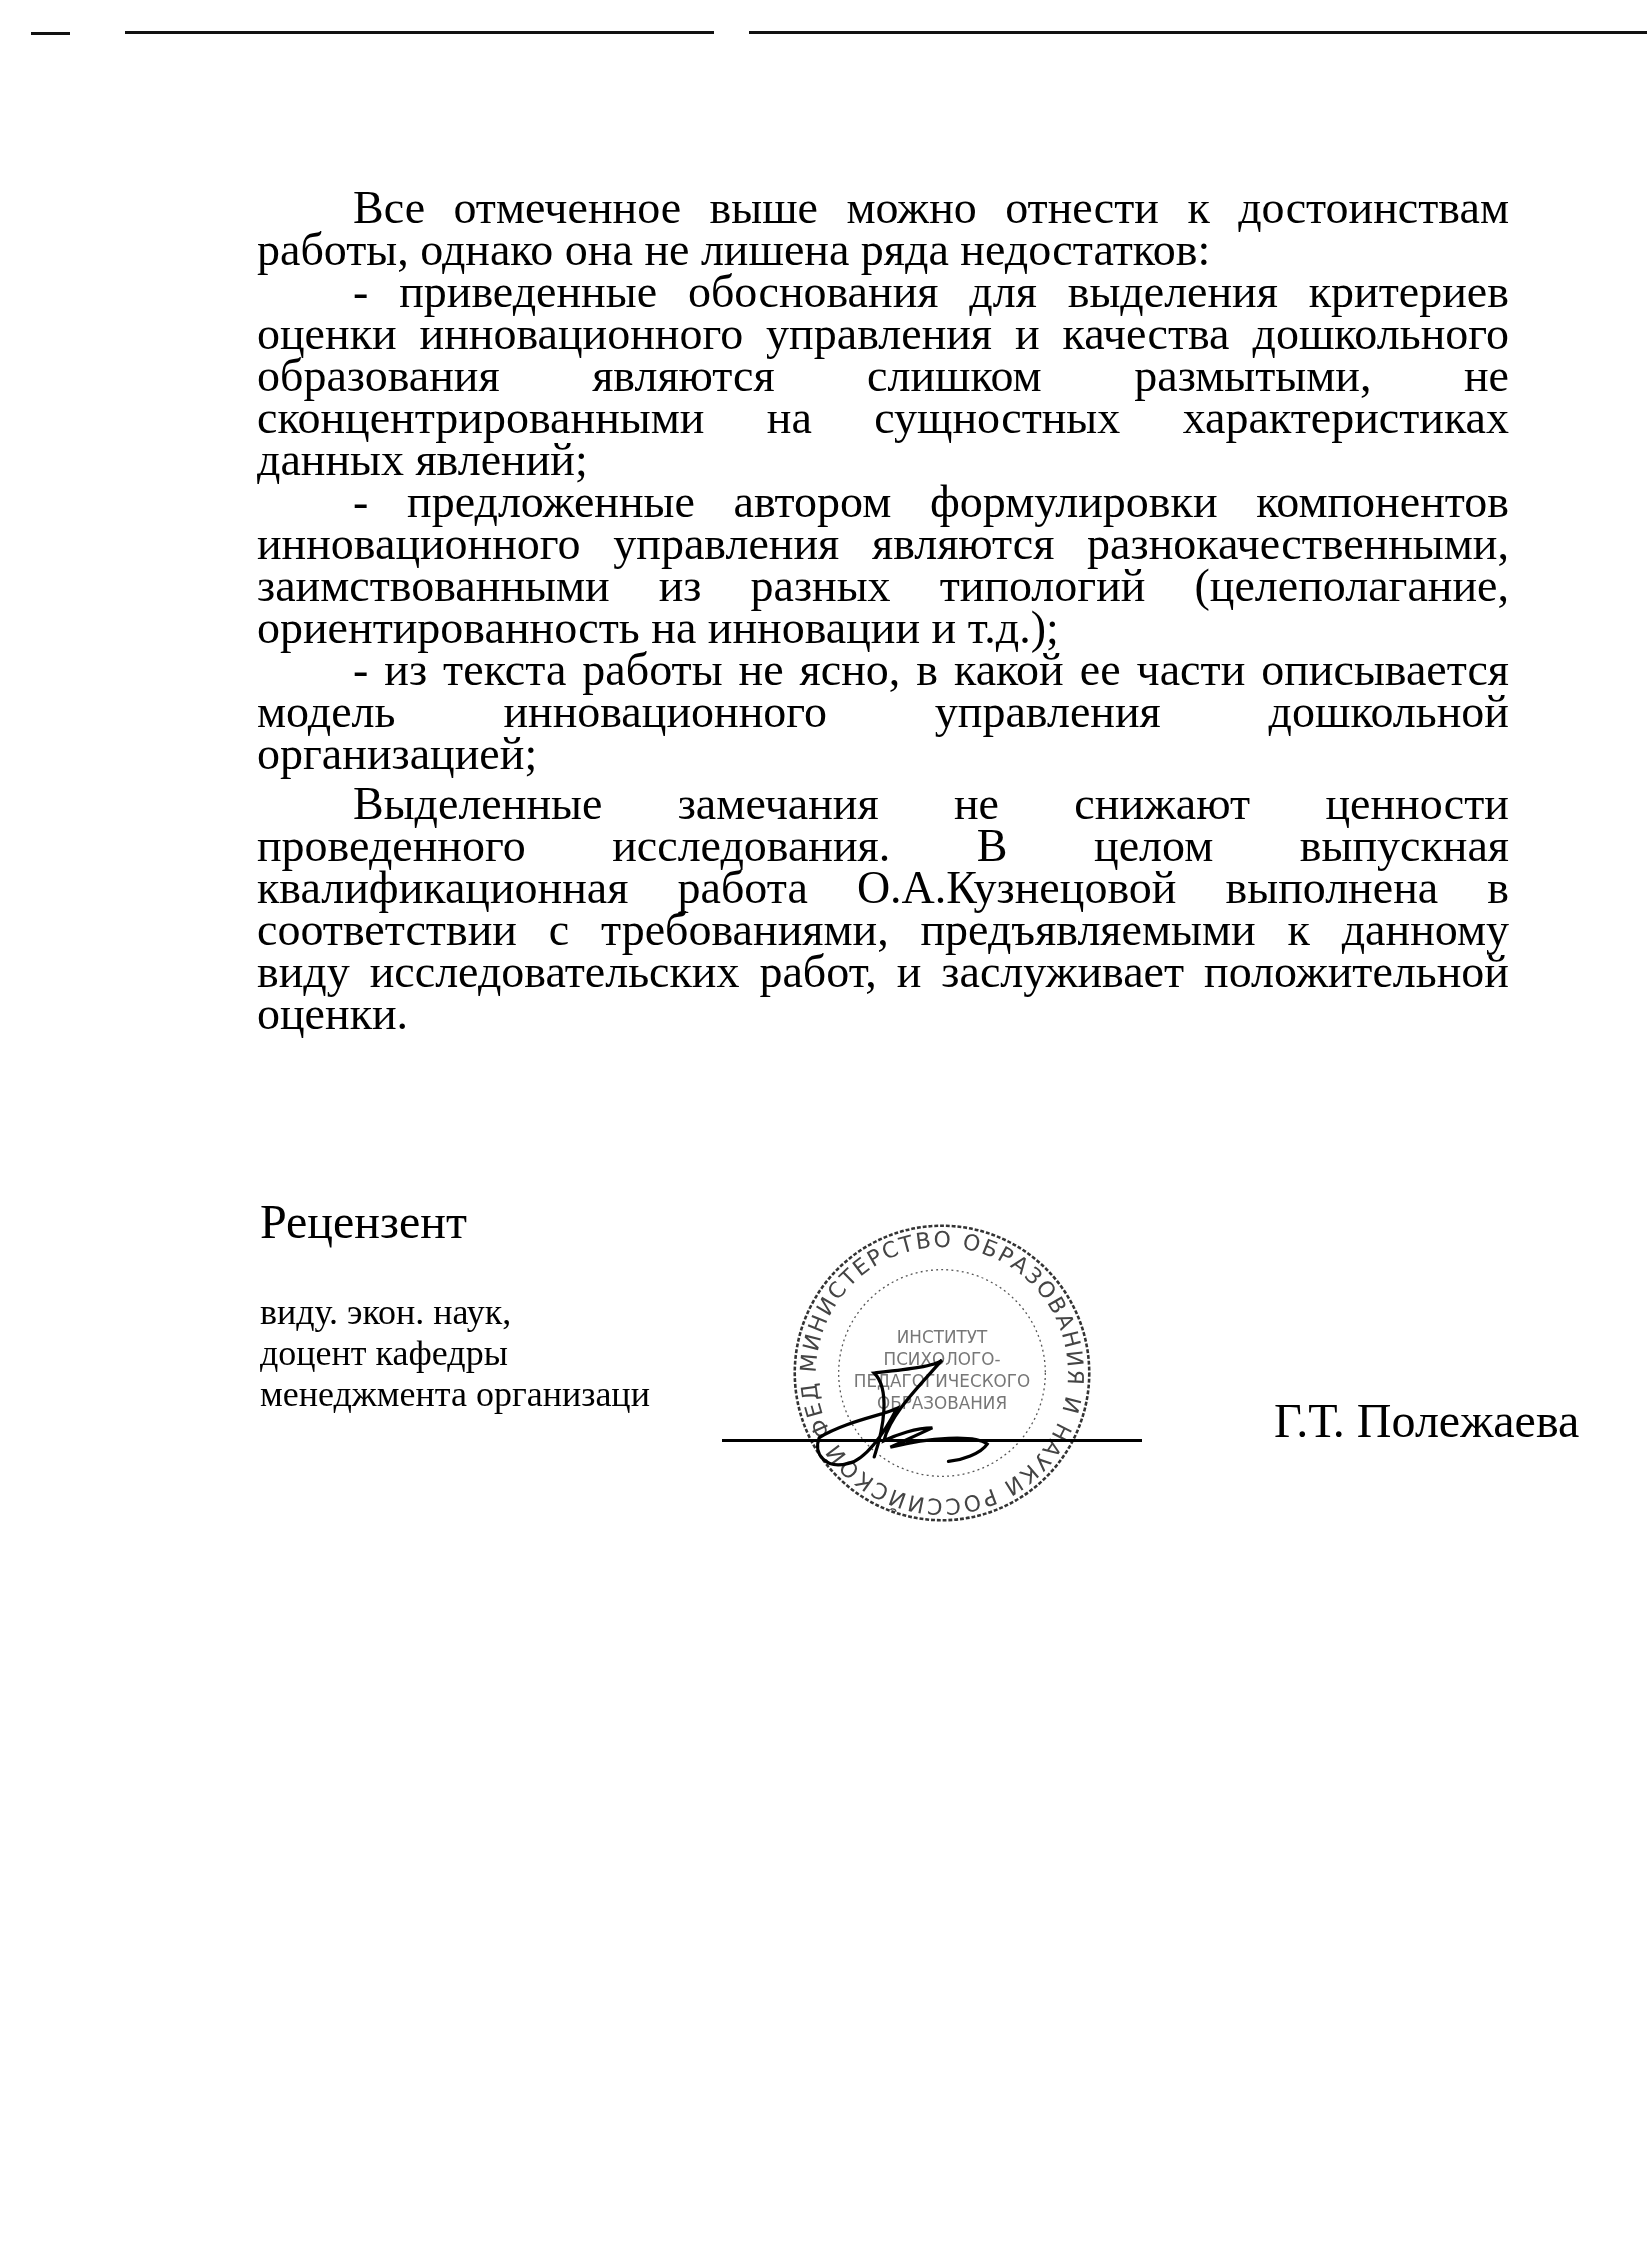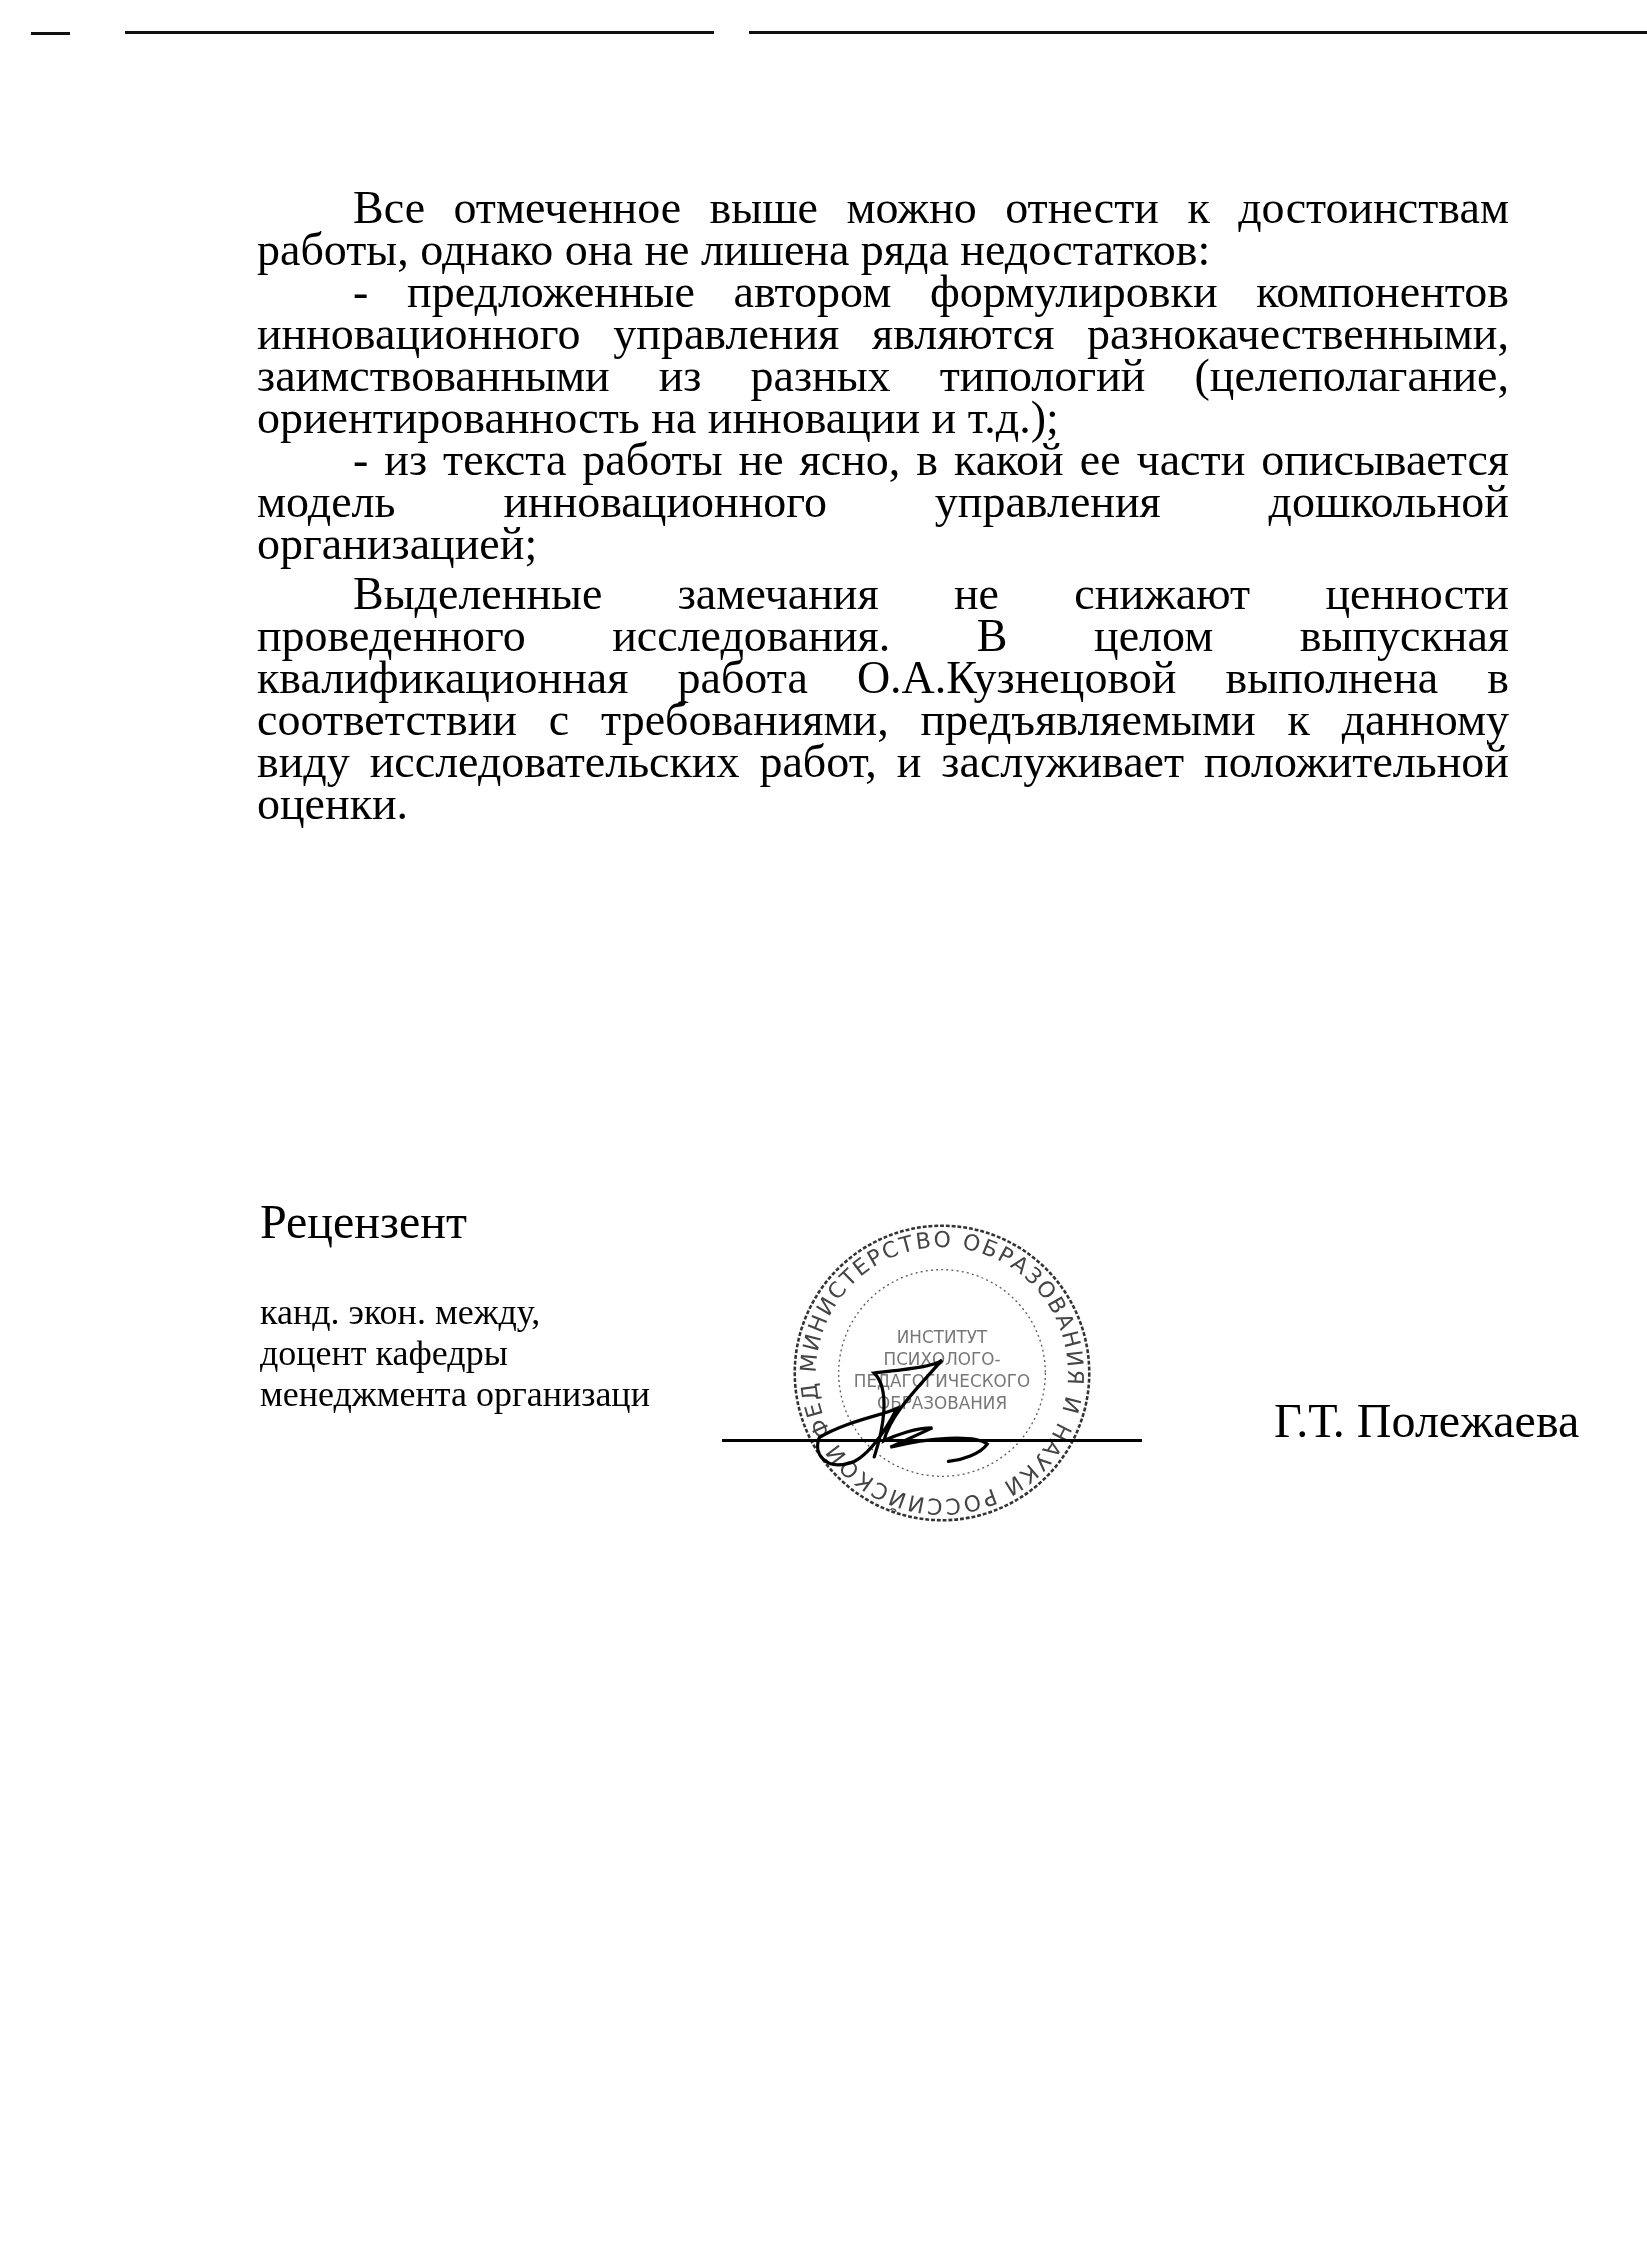--- a/index.html
+++ b/index.html
@@ -28,29 +28,30 @@
   </style>
 </head>
 <body>
 
 <div class="scan-edge a"></div>
 <div class="scan-edge b"></div>
 <div class="scan-edge c"></div>
 
 <div class="body-text">
   <p>Все отмеченное выше можно отнести к достоинствам работы, однако она не лишена ряда недостатков:</p>
+  <p>- приведенные обоснования для выделения критериев оценки инновационного управления и качества дошкольного образования являются слишком размытыми, не сконцентрированными на сущностных характеристиках данных явлений;</p>
   <p>- предложенные автором формулировки компонентов инновационного управления являются разнокачественными, заимствованными из разных типологий (целеполагание, ориентированность на инновации и т.д.);</p>
   <p>- из текста работы не ясно, в какой ее части описывается модель инновационного управления дошкольной организацией;</p>
   <p class="last-para">Выделенные замечания не снижают ценности проведенного исследования. В целом выпускная квалификационная работа О.А.Кузнецовой выполнена в соответствии с требованиями, предъявляемыми к данному виду исследовательских работ, и заслуживает положительной оценки.</p>
 </div>
 
 <div class="reviewer-label">Рецензент</div>
 
 <div class="credentials">
-  <div>канд. экон. между,</div>
+  <div>виду. экон. наук,</div>
   <div>доцент кафедры</div>
   <div>менеджмента организаци</div>
 </div>
 
 <svg class="stamp" viewBox="0 0 480 470">
   <defs>
     <path id="stampArc" d="M 240 235 m -195 0 a 195 195 0 1 1 390 0 a 195 195 0 1 1 -390 0"></path>
   </defs>
   <circle cx="240" cy="235" r="228" fill="none" stroke="#333" stroke-width="4" stroke-dasharray="6 3"></circle>
   <circle cx="240" cy="235" r="160" fill="none" stroke="#555" stroke-width="2" stroke-dasharray="3 5"></circle>

